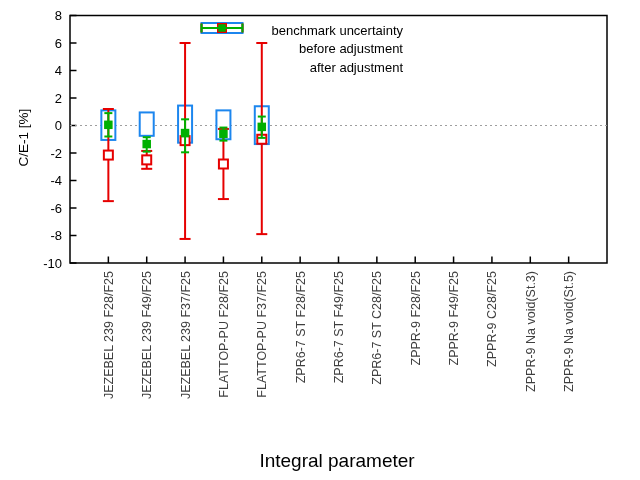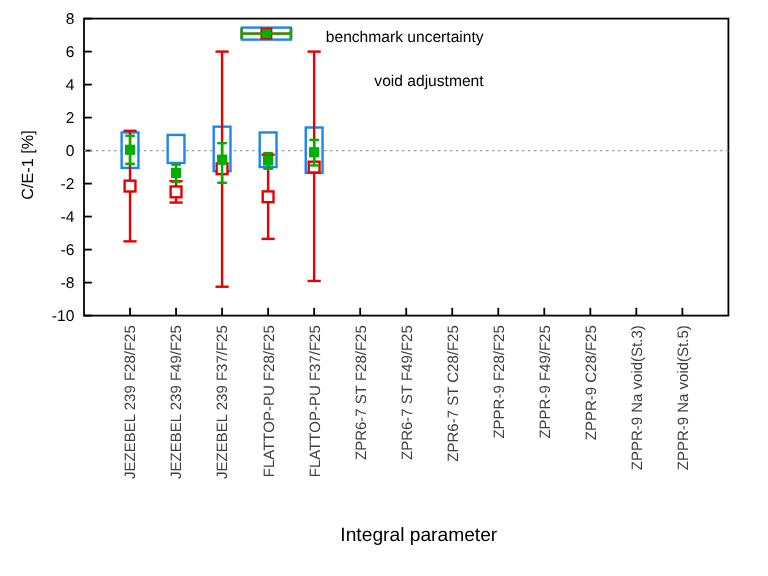--- a/index.html
+++ b/index.html
@@ -2,22 +2,22 @@
 <html><head>
 <meta charset="utf-8">
 <style>
   html,body{margin:0;padding:0;background:#fff;}
   .figure{position:relative;width:640px;height:480px;background:#fff;
           font-family:"Liberation Sans",sans-serif;overflow:hidden;}
   .figure svg{position:absolute;left:0;top:0;}
   .chart-title{position:absolute;left:88px;top:21px;font-size:13.5px;color:#000;}
   .y-axis-title{position:absolute;left:-22px;top:130px;width:90px;text-align:center;
                 font-size:13.5px;color:#000;transform:rotate(-90deg);}
-  .x-axis-title{position:absolute;left:337px;top:438px;transform:translateX(-50%);
-                font-size:16px;color:#000;white-space:nowrap;margin-left:12px;}
+  .x-axis-title{position:absolute;left:337px;top:450px;transform:translateX(-50%);
+                font-size:19px;color:#000;white-space:nowrap;}
   .legend{position:absolute;left:200px;top:21px;width:256px;}
   .legend-row{display:flex;align-items:center;height:18.5px;}
   .legend-label{flex:1;text-align:right;font-size:13px;color:#000;white-space:nowrap;padding-left:28px;}
   .legend-swatch{width:44px;height:14px;margin-left:9px;}
   .legend-swatch svg{display:block;}
 </style>
 </head>
 <body>
 
 <div class="figure">
@@ -121,31 +121,32 @@
   <div class="legend">
     <div class="legend-row">
       <span class="legend-label">benchmark uncertainty</span>
       <span class="legend-swatch">
           <svg width="44" height="14">
             <rect x="1.5" y="2" width="41" height="10" fill="#fff" stroke="#1c86ee" stroke-width="2"></rect>
           </svg>
         </span>
     </div>
     <div class="legend-row">
+      <span class="legend-label">before adjustment</span>
       <span class="legend-swatch">
           <svg width="44" height="14">
             <line x1="1" y1="7" x2="43" y2="7" stroke="#e60000" stroke-width="2"></line>
             <line x1="1.5" y1="2.5" x2="1.5" y2="11.5" stroke="#e60000" stroke-width="2"></line>
             <line x1="42.5" y1="2.5" x2="42.5" y2="11.5" stroke="#e60000" stroke-width="2"></line>
             <rect x="18" y="3" width="8" height="8" fill="#fff" stroke="#e60000" stroke-width="2"></rect>
           </svg>
         </span>
     </div>
     <div class="legend-row">
-      <span class="legend-label">void adjustment</span>
+      <span class="legend-label">after adjustment</span>
       <span class="legend-swatch">
           <svg width="44" height="14">
             <line x1="1" y1="7" x2="43" y2="7" stroke="#00b000" stroke-width="2"></line>
             <line x1="1.5" y1="2.5" x2="1.5" y2="11.5" stroke="#00b000" stroke-width="2"></line>
             <line x1="42.5" y1="2.5" x2="42.5" y2="11.5" stroke="#00b000" stroke-width="2"></line>
             <rect x="19" y="4" width="6" height="6" fill="#00b000" stroke="#00b000" stroke-width="1.5"></rect>
           </svg>
         </span>
     </div>
   </div>

